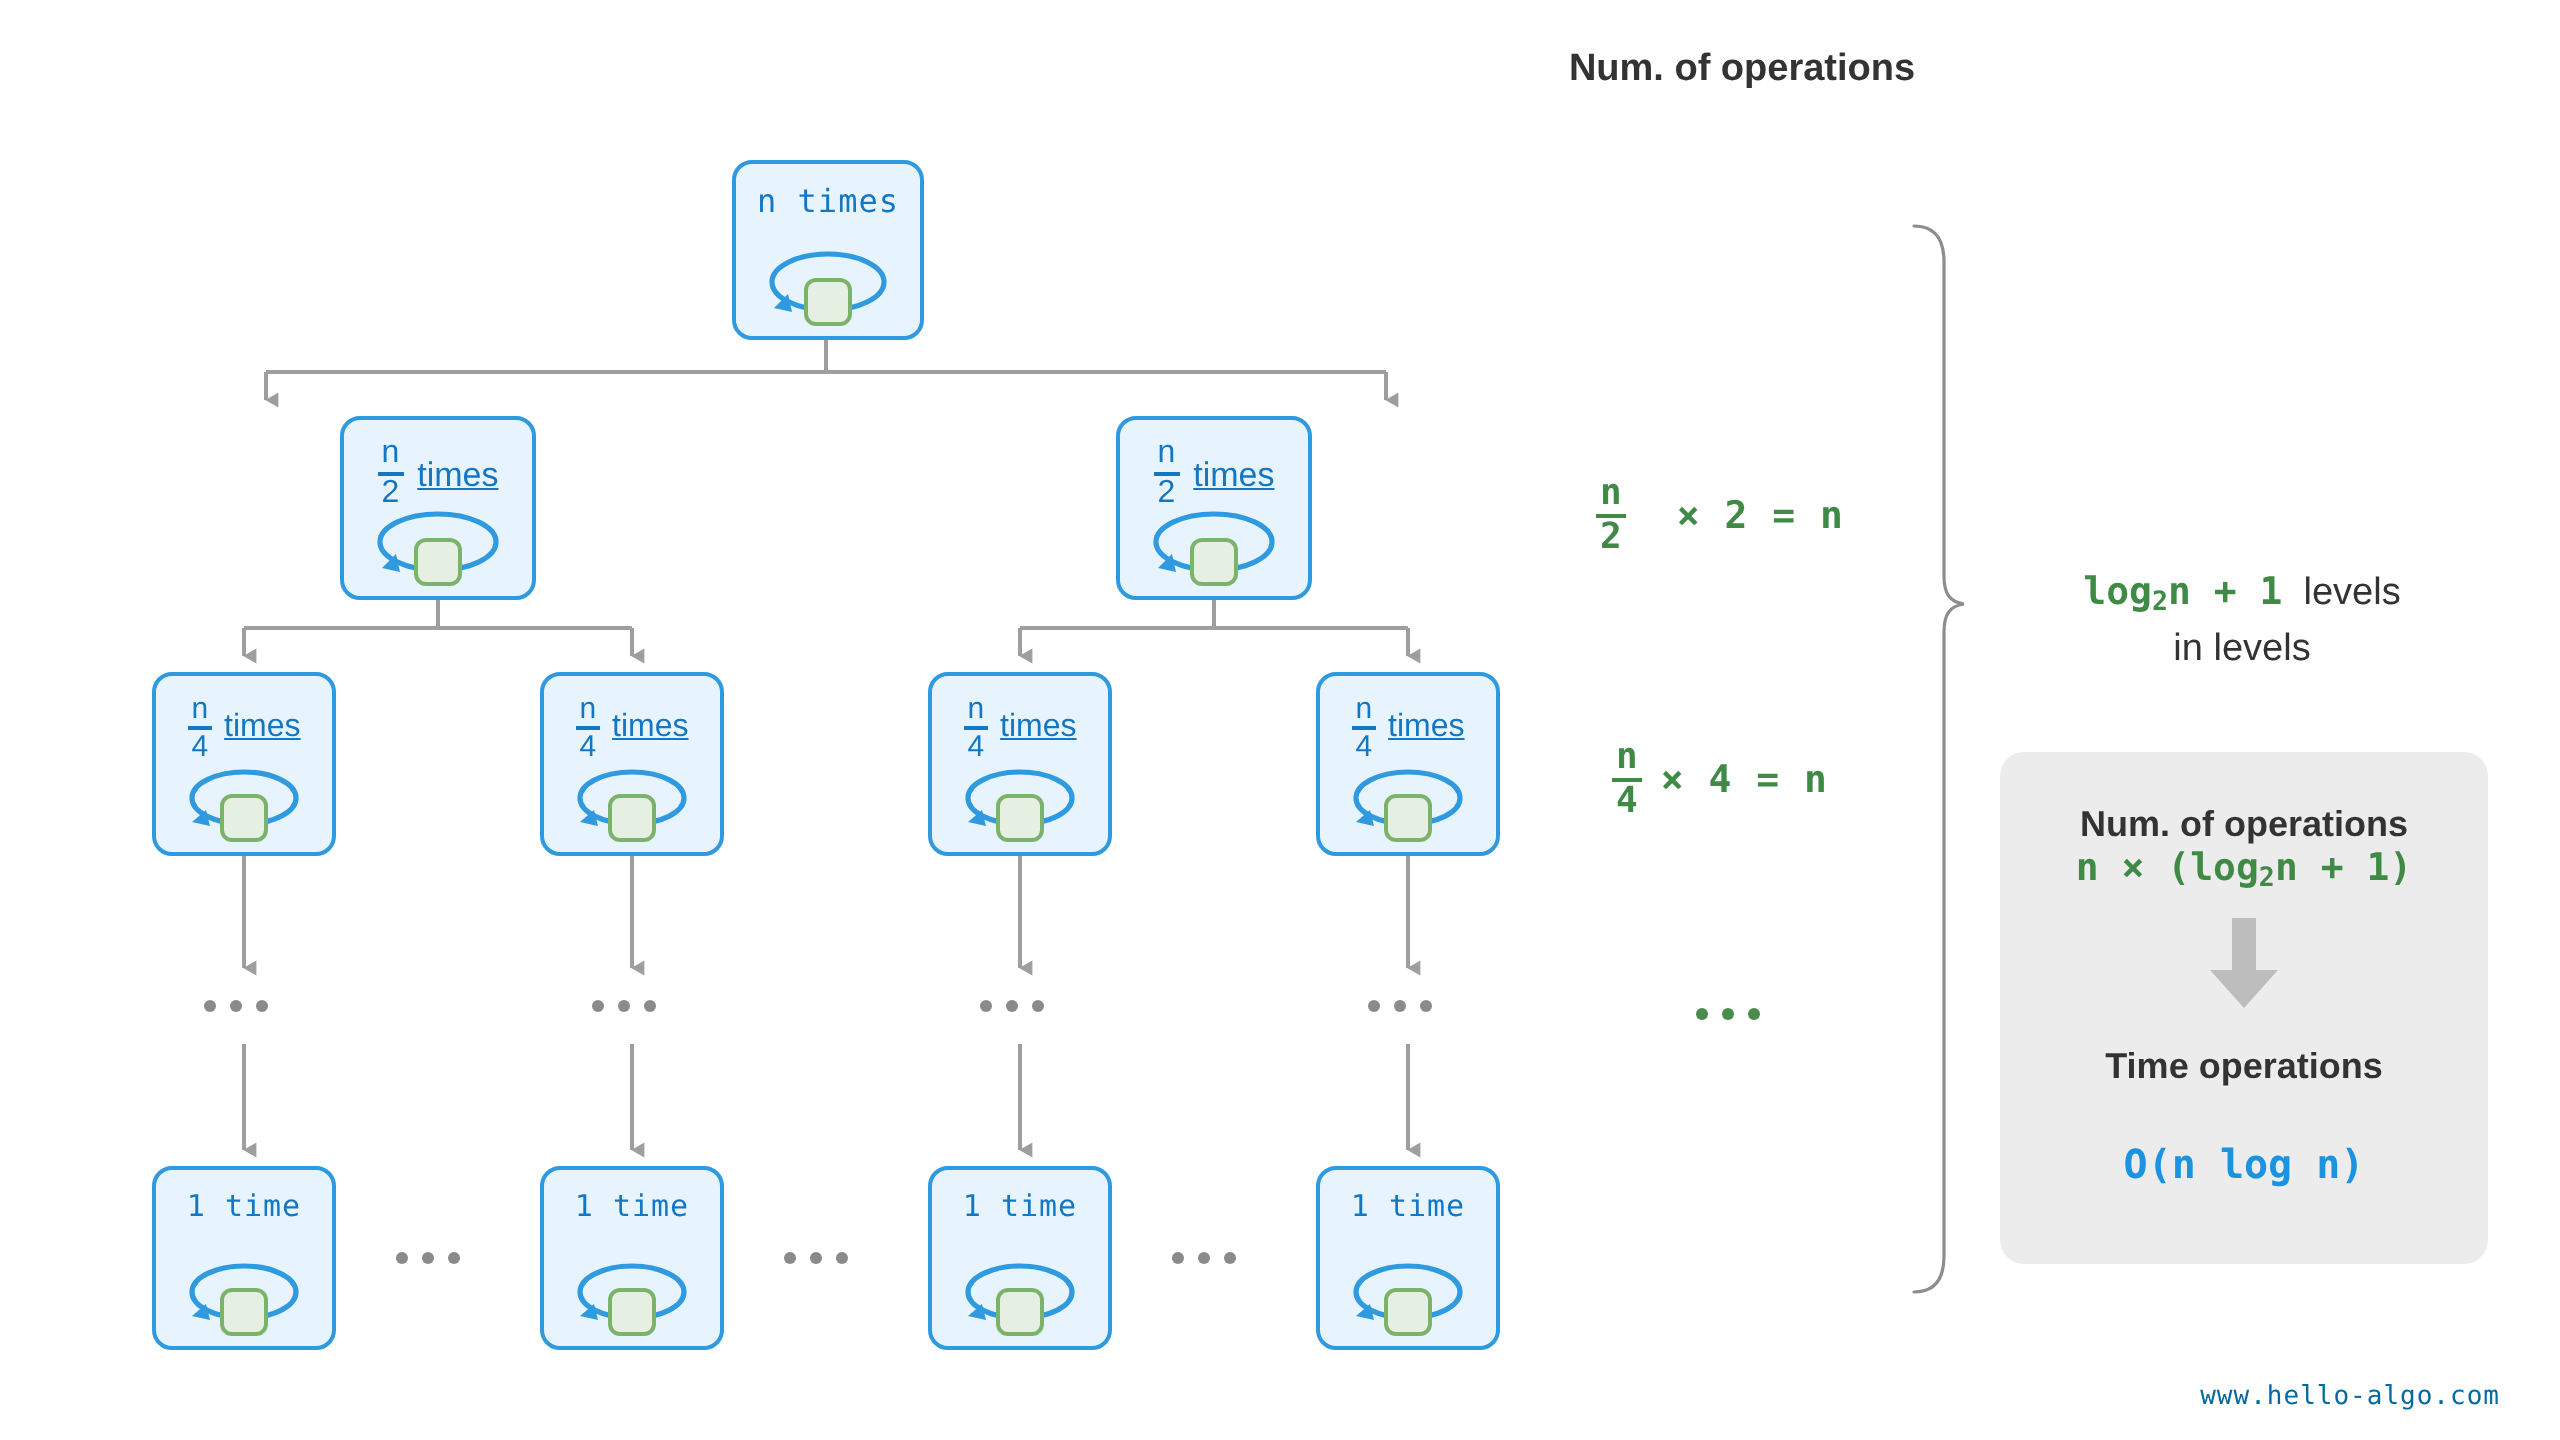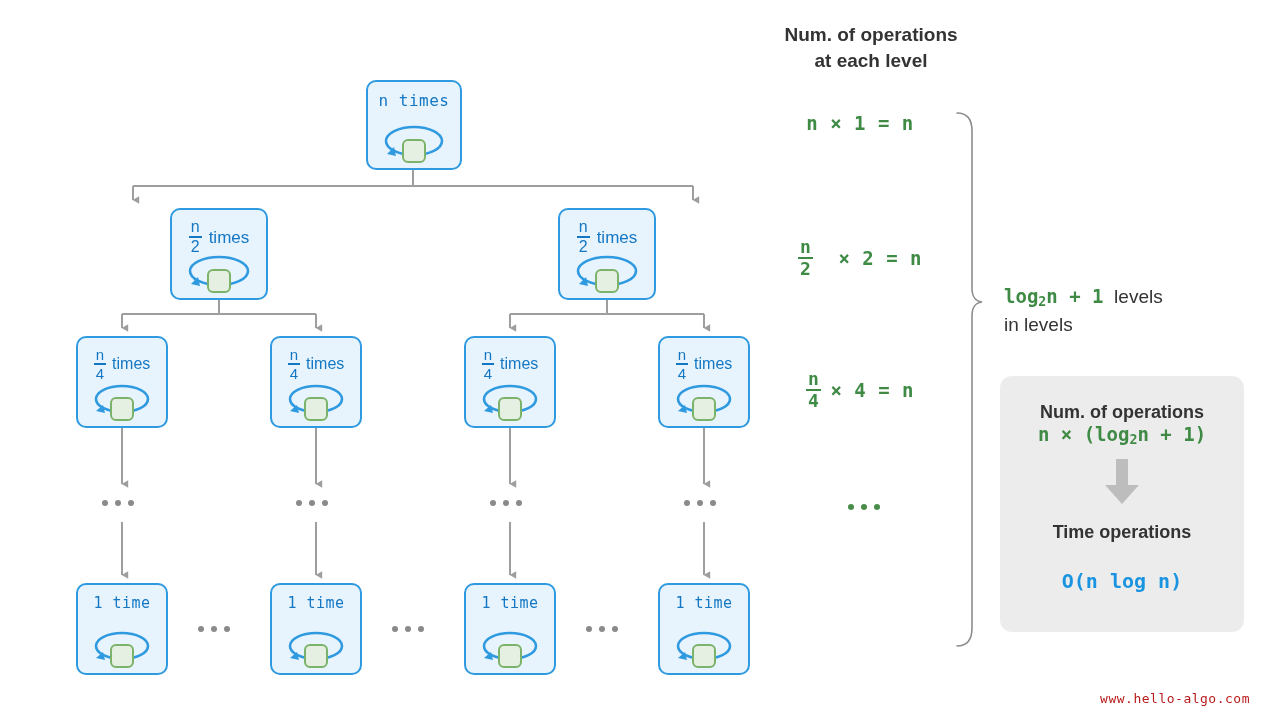--- a/index.html
+++ b/index.html
@@ -41,20 +41,21 @@
     justify-content: center;
     white-space: nowrap;
     line-height: 1;
   }
   .label .mono {
     font-family: "DejaVu Sans Mono", "Liberation Mono", monospace;
     letter-spacing: 0.5px;
   }
   .label .plain {
     font-family: "Liberation Sans", sans-serif;
+    text-decoration: underline;
   }
 
   
   .frac {
     display: inline-flex;
     flex-direction: column;
     align-items: center;
     justify-content: center;
     vertical-align: middle;
     line-height: 1;
@@ -124,20 +125,21 @@
     white-space: nowrap;
     letter-spacing: 0.5px;
   }
   .op-formula .frac .num,
   .op-formula .frac .den {
     font-family: "DejaVu Sans Mono", "Liberation Mono", monospace;
   }
 
   .levels-text {
     position: absolute;
+    text-align: center;
     font-size: 19px;
     color: #333333;
     line-height: 1.45;
     font-family: "Liberation Sans", sans-serif;
   }
   .levels-text .grn {
     color: #3f8b46;
     font-family: "DejaVu Sans Mono", "Liberation Mono", monospace;
     font-weight: bold;
   }
@@ -182,21 +184,21 @@
     font-weight: bold;
     font-size: 20px;
     font-family: "DejaVu Sans Mono", "Liberation Mono", monospace;
     white-space: nowrap;
   }
 
   .watermark {
     position: absolute;
     right: 30px;
     bottom: 14px;
-    color: #b91c1c;
+    color: #0369a1;
     font-size: 13px;
     font-family: "DejaVu Sans Mono", "Liberation Mono", monospace;
     letter-spacing: 0.5px;
   }
 </style>
 </head>
 <body>
 
 <div id="stage">
 
@@ -445,26 +447,22 @@
       <i></i>
     </div>
   <div class="dots" style="left:586px; top:626px;">
       <i></i>
       <i></i>
       <i></i>
     </div>
 
   <div class="panel-title" style="left:758px; top:22px; width:226px;">
     <div>Num. of operations</div>
-    <div>at each level</div>
-  </div>
-
-  <div class="op-formula" style="left:760px; top:112px; width:200px;">
-    <span>n × 1 = n</span>
-  </div>
+  </div>
+
 
   <div class="op-formula" style="left:760px; top:238px; width:200px;">
     <span class="frac" style="font-size:18px;">
       <span class="num">n</span>
       <span class="den">2</span>
     </span>
     <span style="margin-left:25px;">× 2 = n</span>
   </div>
 
   <div class="op-formula" style="left:760px; top:370px; width:200px;">

